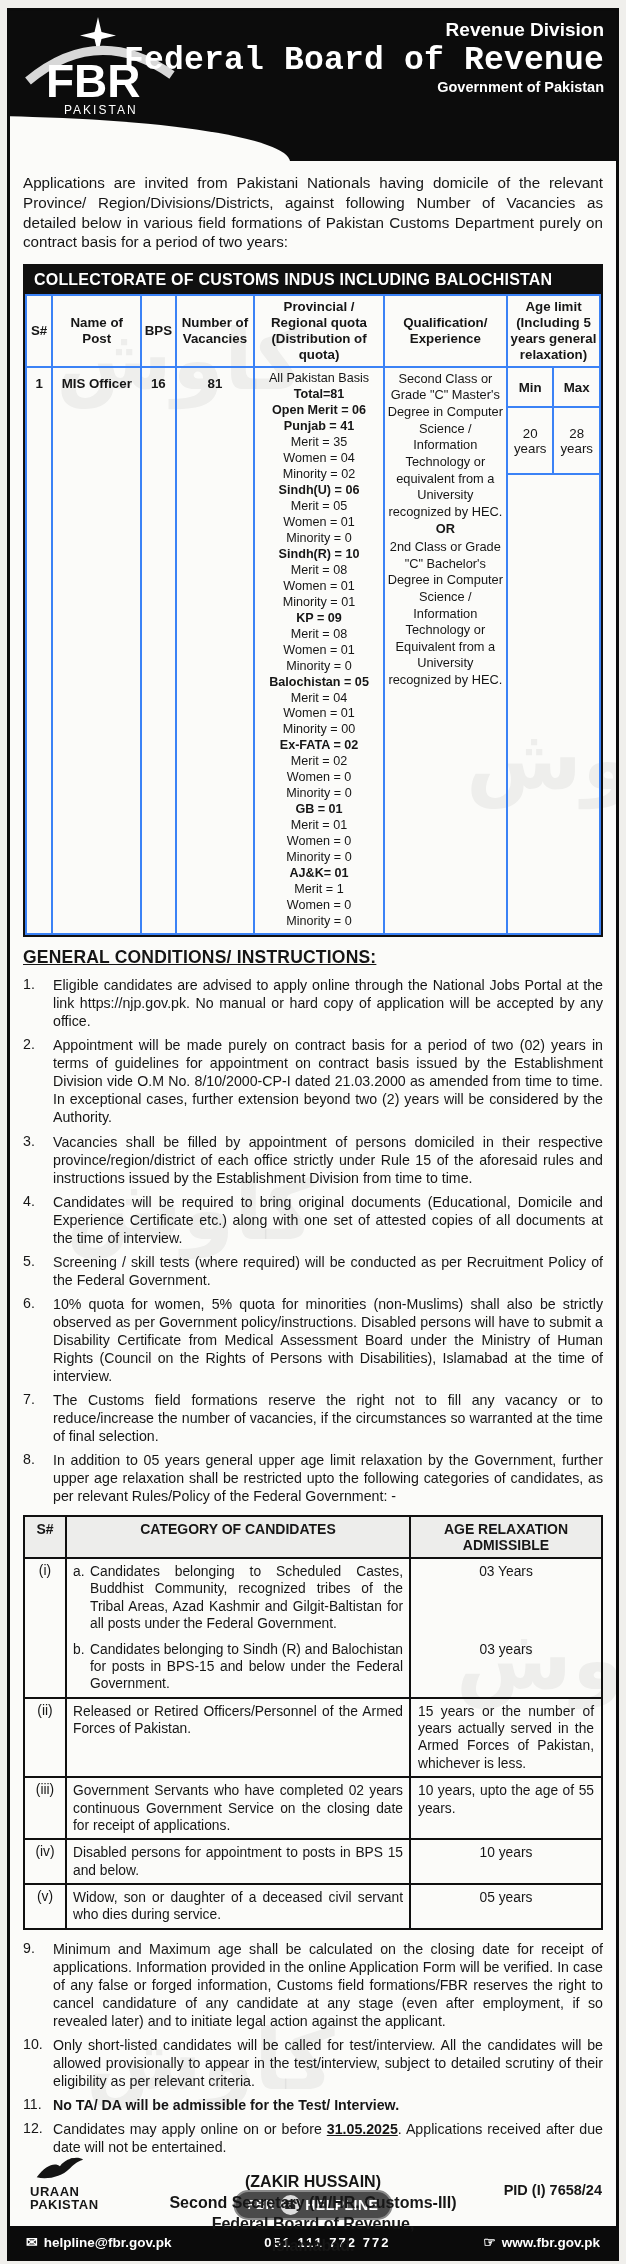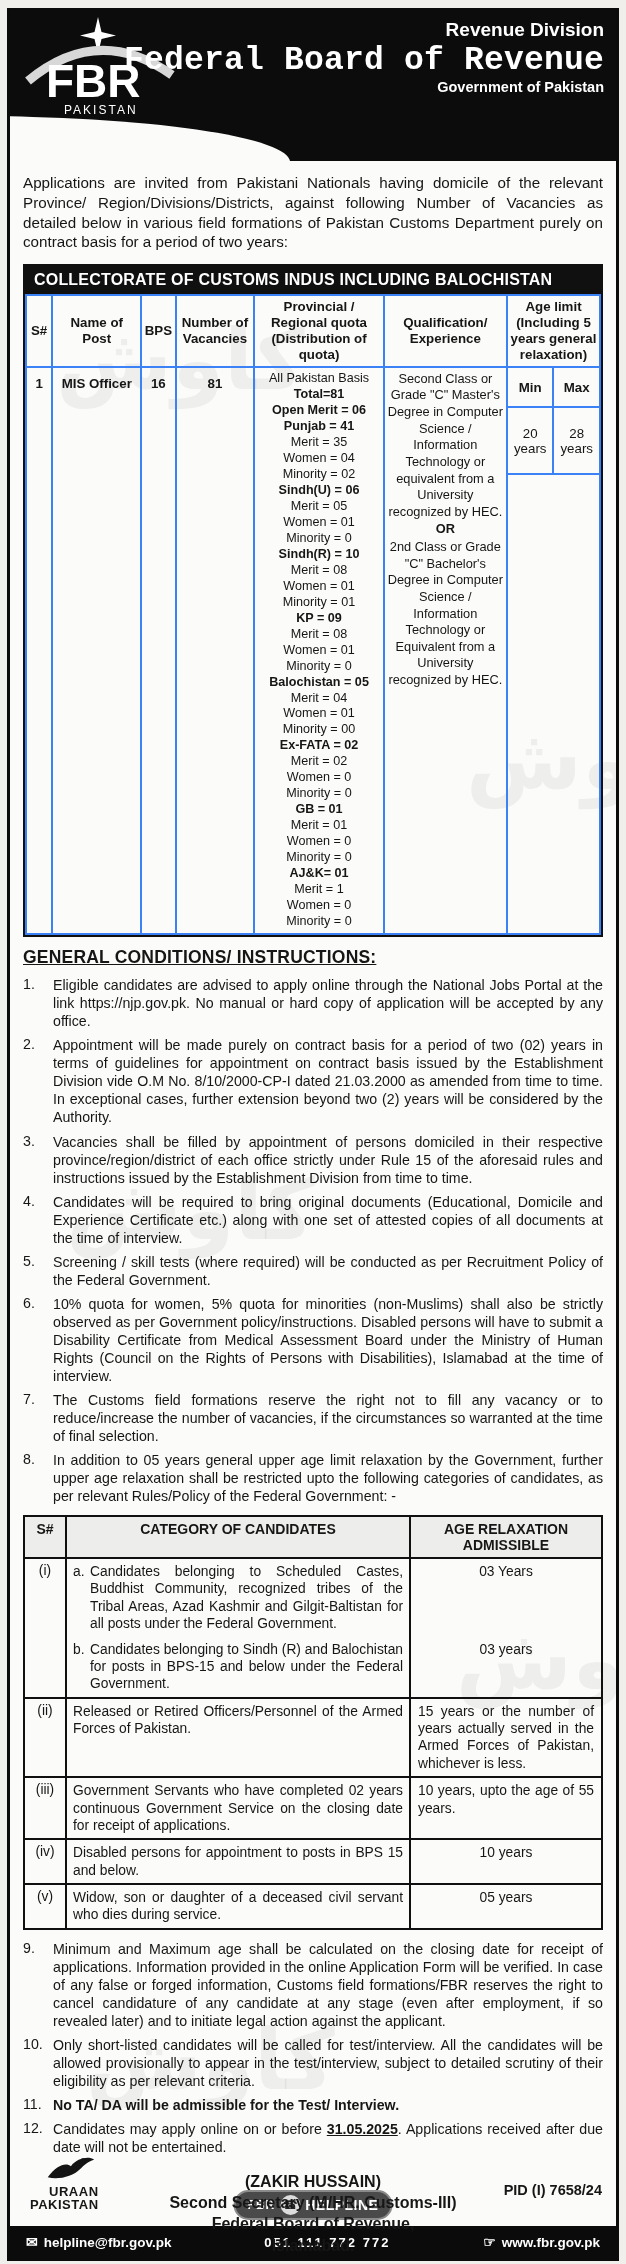--- a/index.html
+++ b/index.html
@@ -103,21 +103,21 @@
   .art-cat-txt { flex:1; }
   .art-age { width:190px; flex:0 0 190px; padding:4px 7px; font-size:13.8px; line-height:1.26; text-align:center; }
   .art-age.lft { text-align:justify; }
 
   
   .sig { text-align:center; margin:12px 0 4px 0; line-height:1.32; }
   .sig div { font-weight:bold; font-size:16px; }
 
   
   .foot-zone { position:absolute; left:0; right:0; bottom:32px; height:88px; }
-  .uraan { position:absolute; left:20px; bottom:14px; text-align:right; }
+  .uraan { position:absolute; left:20px; bottom:14px; text-align:left; }
   .uraan-name { font-size:13px; font-weight:bold; line-height:1.05; letter-spacing:0.5px; }
   .hb { position:absolute; left:50%; bottom:6px; transform:translateX(-50%);
         display:inline-flex; align-items:center; gap:5px;
         background:#4a4a4a; border:2px solid #8a8a8a; border-radius:16px; padding:3px 12px; }
   .hb-fbr { color:#fff; font-weight:bold; font-size:12px; letter-spacing:1px; }
   .hb-circle { width:20px; height:20px; border-radius:50%; background:#dcdcdc; color:#222;
                display:inline-flex; align-items:center; justify-content:center; font-size:12px; }
   .hb-txt { color:#fff; font-size:14px; font-weight:bold; letter-spacing:0.5px; }
   .pid { position:absolute; right:14px; bottom:28px; font-weight:bold; font-size:14.5px; }
   .bar {

